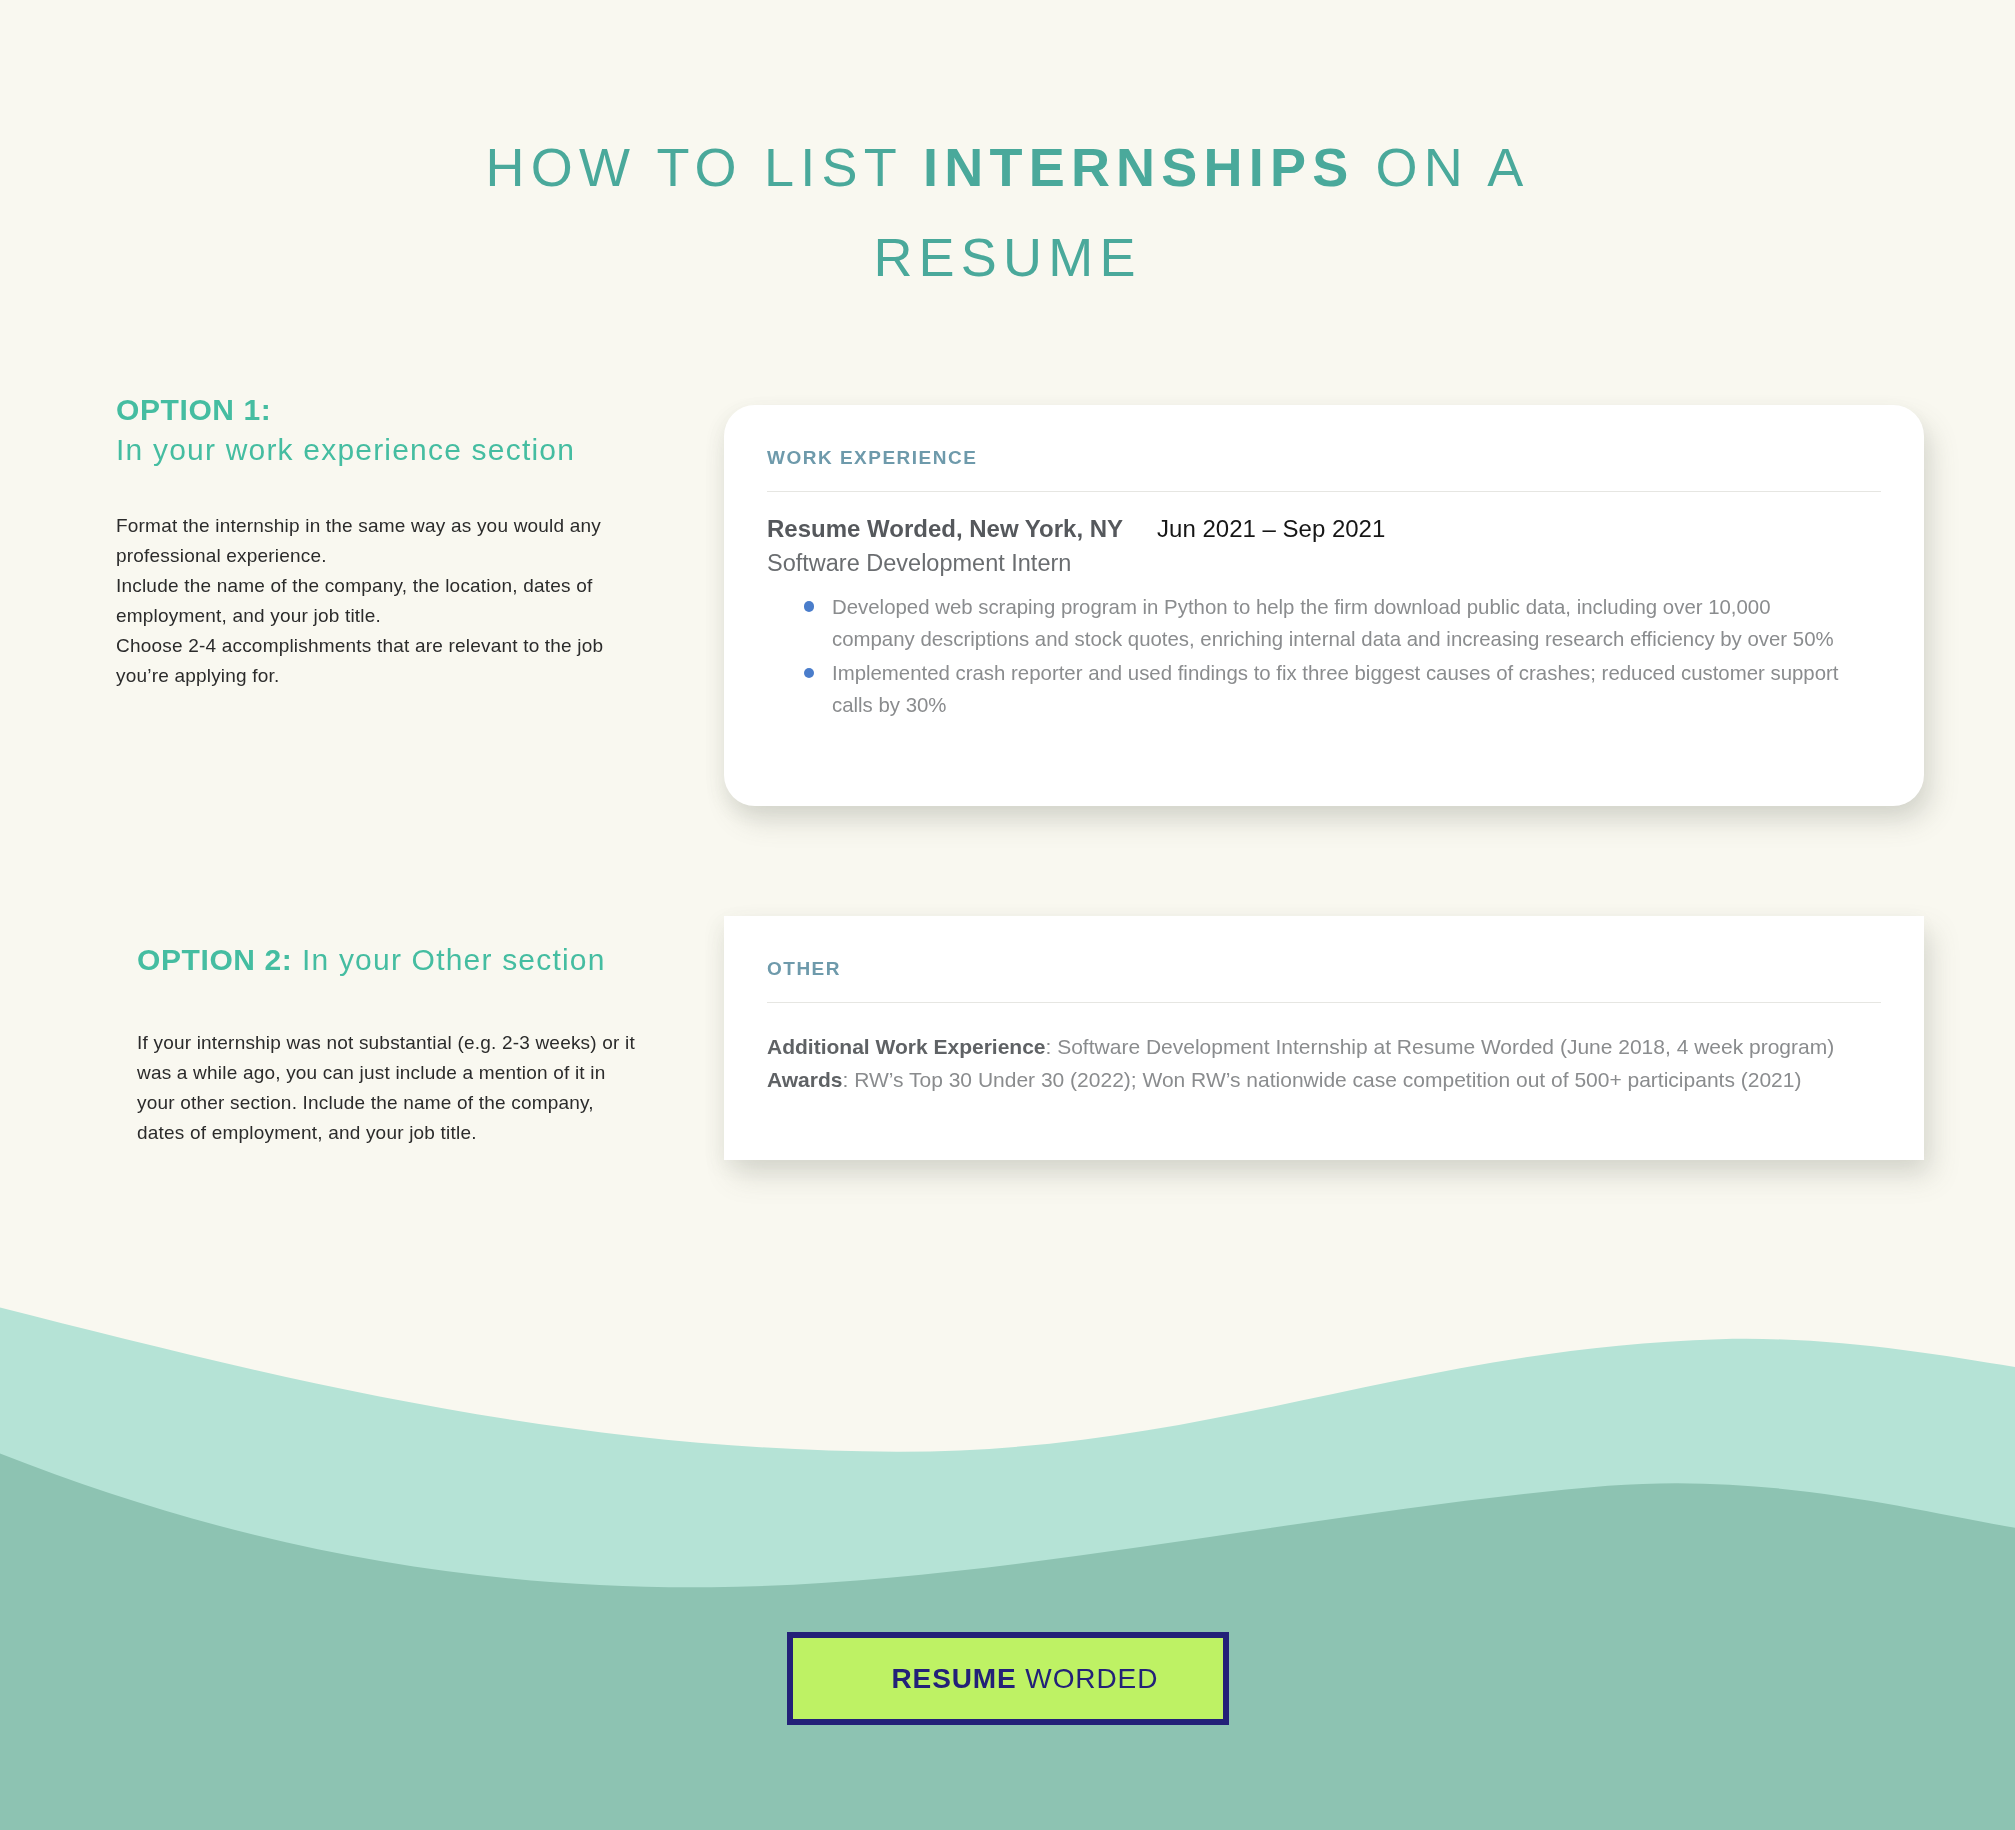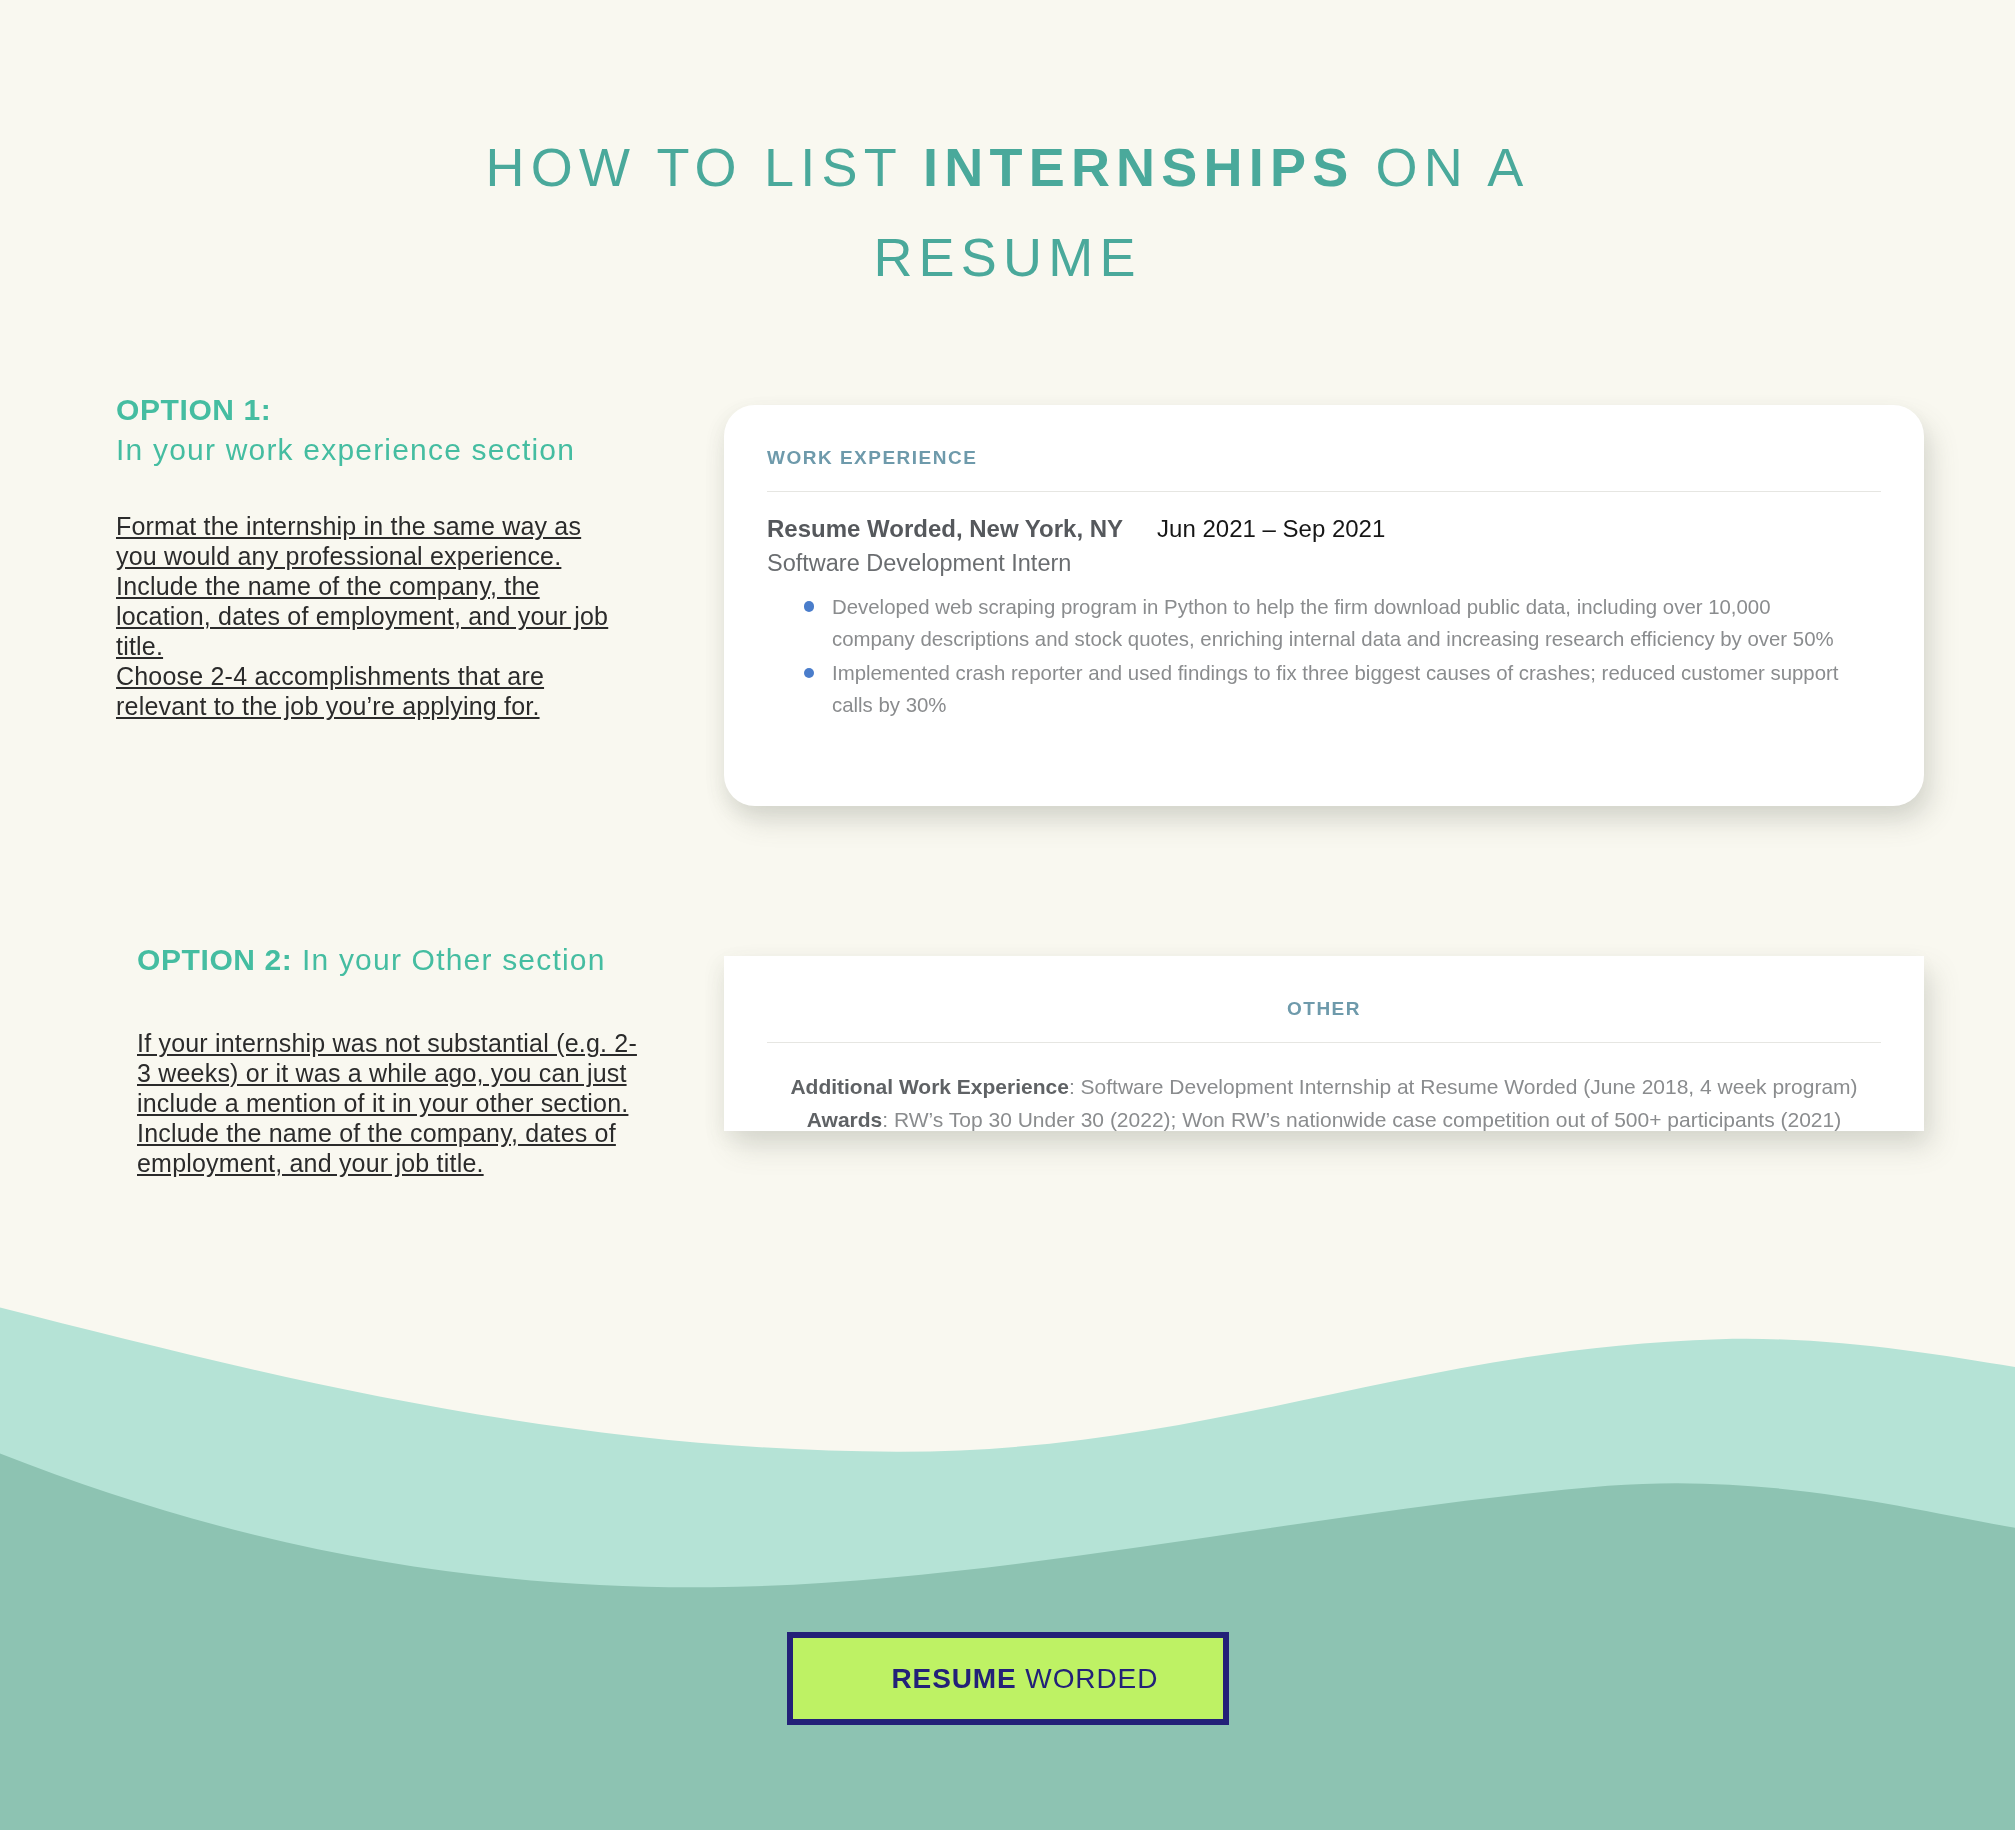--- a/index.html
+++ b/index.html
@@ -49,41 +49,40 @@
     font-size:30px;
     line-height:40px;
     letter-spacing:1.2px;
     font-weight:400;
   }
   .option2-block .option-heading{line-height:46px;}
   .option-heading .opt-bold{font-weight:700;letter-spacing:0.6px;}
   .option-heading .block{display:block;}
   .option-body{
     color:var(--text_dark);
-    font-size:25px;
+    font-size:19px;
     line-height:30px;
     letter-spacing:0.2px;
     white-space:pre-line;
     margin-top:36px;
-    text-decoration:underline;
   }
   .option1-block .option-body{margin-top:41px; width:495px;}
   .option2-block .option-body{margin-top:45px; width:504px;}
 
   
   .card{
     position:absolute;
     left:724px;
     width:1200px;
     background:#ffffff;
     box-shadow:8.7px 16px 27px rgba(90,95,85,0.18), -3.7px 6.2px 18.6px rgba(90,95,85,0.07);
     padding:42px 43px;
   }
   .card-work{top:405px; height:401px;border-radius:31px;}
-  .card-other{top:956px; height:175px;text-align:center;}
+  .card-other{top:916px; height:244px;}
   .card-label{
     color:var(--header_blue);
     font-weight:700;
     font-size:19px;
     letter-spacing:1.5px;
   }
   .card hr{
     border:none;
     border-top:1.2px solid var(--divider);
     margin-top:22px;

